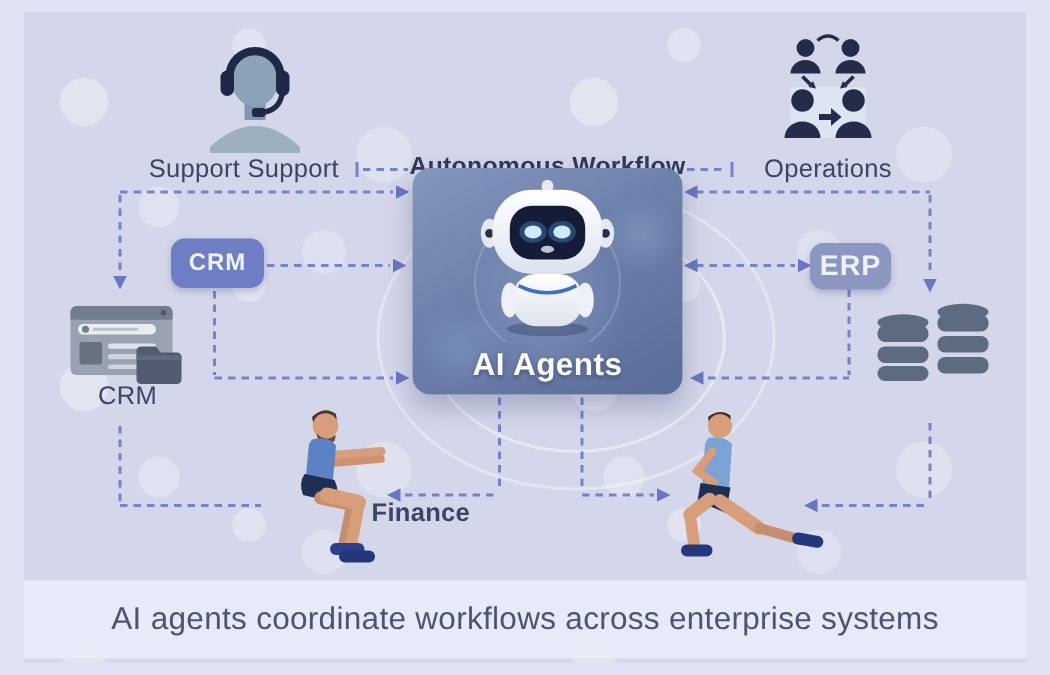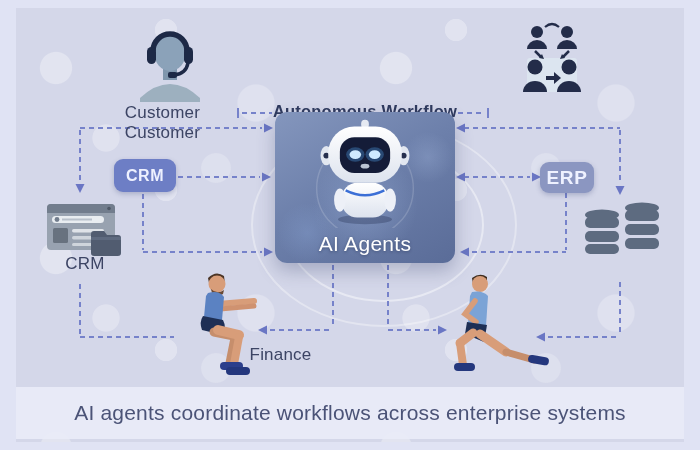--- a/index.html
+++ b/index.html
@@ -40,21 +40,21 @@
   .ai-box::before{
     content:"";position:absolute;inset:0;
     background:
       radial-gradient(circle 70px at 50% 62%, rgba(190,215,255,.25), transparent 75%),
       radial-gradient(circle 40px at 18% 80%, rgba(150,180,230,.25), transparent 75%),
       radial-gradient(circle 34px at 85% 30%, rgba(200,220,255,.18), transparent 75%);
   }
   .ai-box .robot{position:absolute;left:32px;top:4px;}
   .ai-label{
     position:absolute;left:0;right:0;bottom:7px;text-align:center;
-    color:#ffffff;font-size:21px;font-weight:400;letter-spacing:.3px;
+    color:#ffffff;font-size:21px;font-weight:700;letter-spacing:.3px;
     text-shadow:0 1px 3px rgba(20,30,60,.4);
   }
   .badge{
     position:absolute;border-radius:9px;display:flex;align-items:center;justify-content:center;
     color:#eef1ff;font-weight:700;letter-spacing:.6px;
     box-shadow:0 2px 5px rgba(70,80,130,.3);
   }
   .badge.crm{left:114px;top:159px;width:62px;height:33px;background:#6d7ec5;font-size:16px;}
   .badge.erp{left:540px;top:162px;width:54px;height:31px;background:#8b96c1;font-size:19px;}
   .caption-bar{
@@ -121,40 +121,41 @@
   <svg class="abs" style="left:112px;top:14px;" width="84" height="82" viewBox="0 0 84 82">
     <path d="M12 76 Q42 48 72 76 L72 80 H12 Z" fill="#9db0bf"></path>
     <rect x="35" y="46" width="14" height="12" fill="#7f96ad"></rect>
     <ellipse cx="42" cy="30" rx="16" ry="19" fill="#8ba2b9"></ellipse>
     <path d="M25 29 A17 17 0 0 1 59 29" stroke="#1d2946" stroke-width="5.5" fill="none"></path>
     <rect x="19" y="25" width="9" height="17" rx="4.5" fill="#1d2946"></rect>
     <rect x="56" y="25" width="9" height="17" rx="4.5" fill="#1d2946"></rect>
     <path d="M60 41 Q58 52 46 53" stroke="#1d2946" stroke-width="3.5" fill="none"></path>
     <rect x="40" y="50" width="9" height="6" rx="2" fill="#1d2946"></rect>
   </svg>
-  <div class="label" style="left:69px;top:95px;width:155px;">Customer Customer</div>
+  <div class="label" style="left:69px;top:95px;width:155px;">Support Support</div>
 
   <svg class="abs" style="left:496px;top:14px;" width="80" height="80" viewBox="0 0 80 80">
     <rect x="15" y="36" width="50" height="34" rx="3" fill="#dde8f1" opacity="0.85"></rect>
     <path d="M33 5 Q40 -1 47 5" stroke="#232c49" stroke-width="2.2" fill="none"></path>
     <circle cx="25" cy="10" r="6" fill="#232c49"></circle>
     <path d="M15 27 a10 9 0 0 1 20 0 z" fill="#232c49"></path>
     <circle cx="55" cy="10" r="6" fill="#232c49"></circle>
     <path d="M45 27 a10 9 0 0 1 20 0 z" fill="#232c49"></path>
     <path d="M23 29 L29 35" stroke="#232c49" stroke-width="2.5"></path>
     <polygon points="27,36 32,37 30,32" fill="#232c49"></polygon>
     <path d="M57 29 L51 35" stroke="#232c49" stroke-width="2.5"></path>
     <polygon points="53,36 48,37 50,32" fill="#232c49"></polygon>
     <circle cx="23" cy="45" r="7.5" fill="#232c49"></circle>
     <path d="M11 70 a12 11 0 0 1 24 0 z" fill="#232c49"></path>
     <circle cx="57" cy="45" r="7.5" fill="#232c49"></circle>
     <path d="M45 70 a12 11 0 0 1 24 0 z" fill="#232c49"></path>
     <rect x="34" y="54" width="8" height="4" fill="#232c49"></rect>
     <polygon points="42,50 49,56 42,62" fill="#232c49"></polygon>
   </svg>
+  <div class="label" style="left:486px;top:95px;width:100px;">Operations</div>
 
   <div class="title" style="left:239px;top:52px;margin-top:41px;">Autonomous Workflow Automation</div>
 
   <div class="ai-box" style="left:259px;top:104px;">
     <svg class="robot" width="116" height="112" viewBox="0 0 120 114">
       <defs>
         <linearGradient id="bg1" x1="0" y1="0" x2="0" y2="1">
           <stop offset="0" stop-color="#ffffff"></stop>
             <stop offset="1" stop-color="#dde3ee"></stop>
         </linearGradient>
@@ -220,21 +221,21 @@
     <path d="M42 39 L76 36" stroke="#cf9270" stroke-width="5" stroke-linecap="round"></path>
     <path d="M30 23 Q41 20 46 27 L44 50 Q33 54 26 47 L28 26 Z" fill="#5b82c2"></path>
     <path d="M25 46 L45 50 Q49 58 45 65 L24 60 Q21 52 25 46 Z" fill="#1e2f55"></path>
     <path d="M36 62 L56 66" stroke="#c68e6c" stroke-width="9" stroke-linecap="round"></path>
     <path d="M56 68 L51 93" stroke="#c68e6c" stroke-width="7" stroke-linecap="round"></path>
     <path d="M40 60 L61 65" stroke="#d89d79" stroke-width="10" stroke-linecap="round"></path>
     <path d="M61 67 L56 94" stroke="#d89d79" stroke-width="8" stroke-linecap="round"></path>
     <rect x="42" y="92" width="23" height="8" rx="4" fill="#2c3f8c"></rect>
     <rect x="48" y="97" width="24" height="8" rx="4" fill="#24377d"></rect>
   </svg>
-  <div class="label" style="left:222px;top:337px;width:85px;">Finance</div>
+  <div class="label" style="left:222px;top:324px;width:85px;font-weight:bold;">Finance</div>
 
   <svg class="abs" style="left:434px;top:264px;" width="102" height="106" viewBox="0 0 102 106">
     <path d="M22 6 Q30 0 37 5 L37 12 Q29 8 23 12 Z" fill="#3f2d1e"></path>
     <circle cx="30" cy="12" r="8" fill="#d89d79"></circle>
     <path d="M22 20 Q33 18 38 24 L36 54 Q26 58 18 52 L20 24 Z" fill="#7ba3d6"></path>
     <path d="M25 29 L15 42 L26 50" stroke="#d89d79" stroke-width="5.5" stroke-linecap="round" fill="none"></path>
     <path d="M17 50 L37 53 L34 70 L15 62 Z" fill="#1e2f55"></path>
     <path d="M30 62 L56 80" stroke="#d89d79" stroke-width="9" stroke-linecap="round"></path>
     <path d="M56 80 L84 88" stroke="#c68e6c" stroke-width="7" stroke-linecap="round"></path>
     <path d="M23 61 L10 71" stroke="#d89d79" stroke-width="9" stroke-linecap="round"></path>

